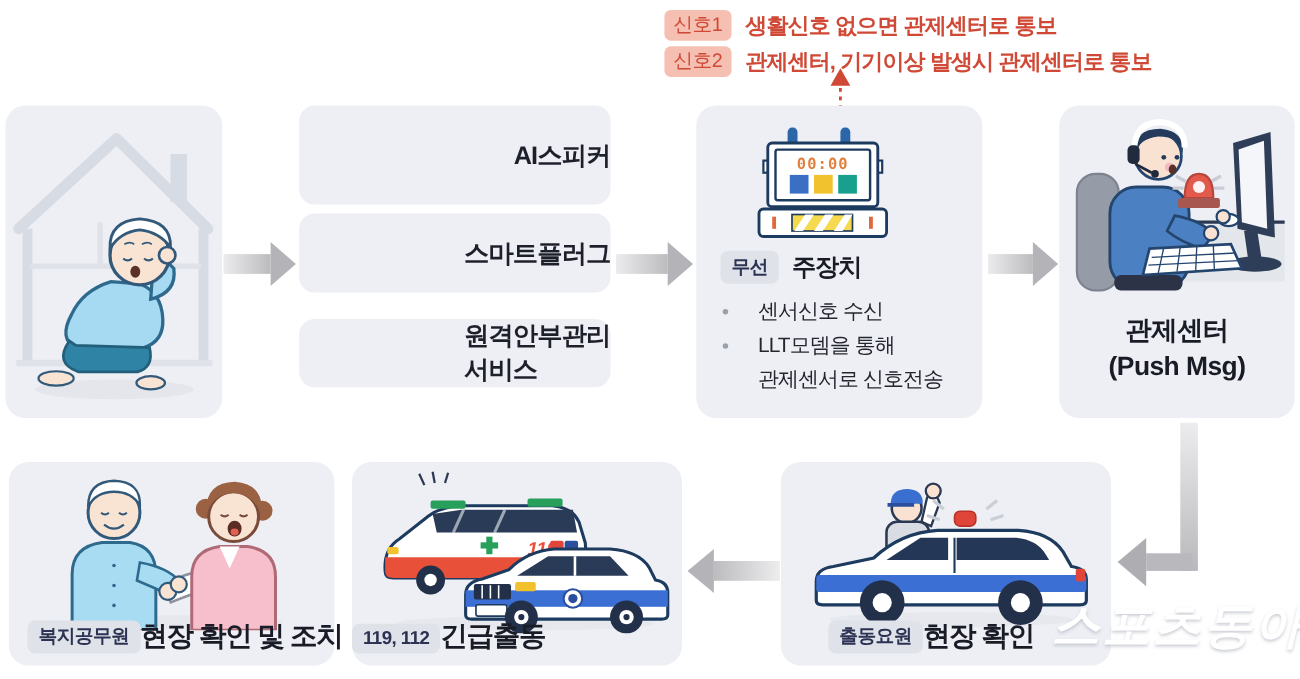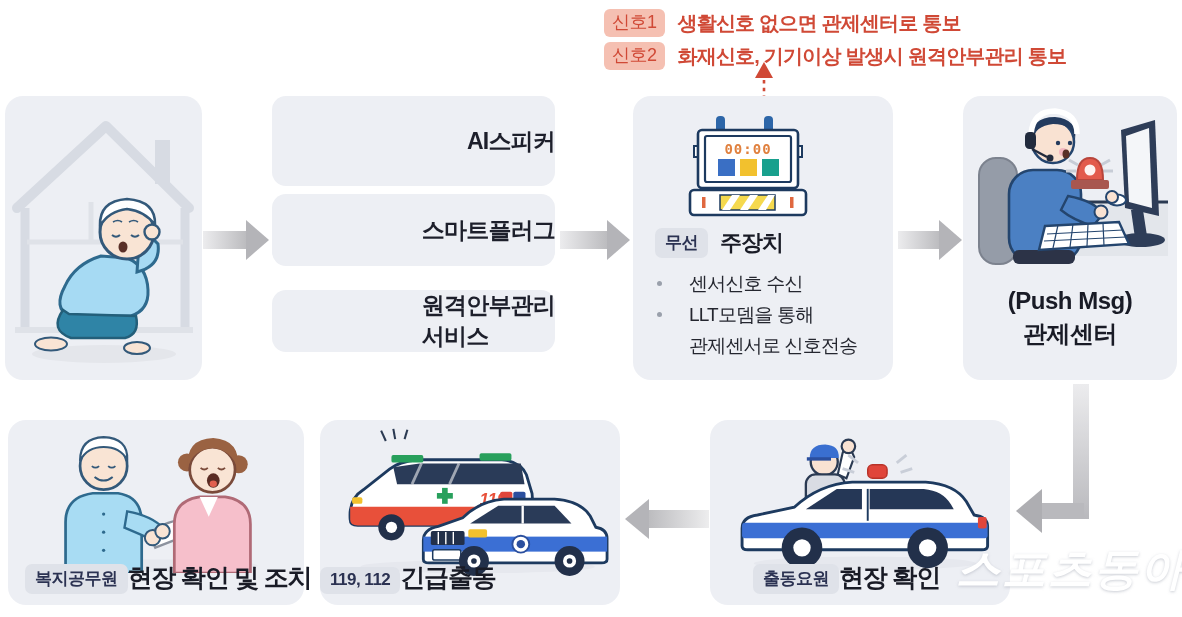--- a/index.html
+++ b/index.html
@@ -61,21 +61,21 @@
 
 <div class="canvas">
 
   <div class="signal-annotation">
     <div class="signal-row">
       <span class="signal-badge">신호1</span>
       <span class="signal-text">생활신호 없으면 관제센터로 통보</span>
     </div>
     <div class="signal-row">
       <span class="signal-badge">신호2</span>
-      <span class="signal-text">화재신호, 기기이상 발생시 원격안부관리 통보</span>
+      <span class="signal-text">관제센터, 기기이상 발생시 관제센터로 통보</span>
     </div>
   </div>
 
   <svg class="arrow" style="left:748px;top:60px" width="32" height="72" viewBox="0 0 32 72">
     <polygon points="16,2 7,18 25,18" fill="#d04936"></polygon>
     <line x1="16" y1="20" x2="16" y2="50" stroke="#d04936" stroke-width="2.6" stroke-dasharray="3.5 4.2"></line>
     <circle cx="16" cy="61" r="5.5" fill="#d9604c"></circle>
   </svg>
 
   <div class="flow-box" style="left:5px;top:96px;width:197px;height:284px">
@@ -226,22 +226,22 @@
       <line x1="71" y1="133" x2="153" y2="129" stroke="#24456e" stroke-width="1.2"></line>
       <line x1="85" y1="117" x2="80" y2="140" stroke="#24456e" stroke-width="1.2"></line>
       <line x1="100" y1="116" x2="97" y2="139" stroke="#24456e" stroke-width="1.2"></line>
       <line x1="115" y1="116" x2="114" y2="138" stroke="#24456e" stroke-width="1.2"></line>
       <line x1="130" y1="115" x2="131" y2="138" stroke="#24456e" stroke-width="1.2"></line>
       <ellipse cx="144" cy="92" rx="9" ry="5.5" fill="#ffffff" stroke="#24456e" stroke-width="2"></ellipse>
       <circle cx="128" cy="104" r="6.5" fill="#f9e2d2" stroke="#24456e" stroke-width="2"></circle>
       <circle cx="139" cy="89" r="6" fill="#f9e2d2" stroke="#24456e" stroke-width="2"></circle>
     </svg>
     <div class="control-label">
+      <div>관제센터</div>
       <div>(Push Msg)</div>
-      <div>관제센터</div>
     </div>
   </div>
 
   <svg class="arrow" style="left:1008px;top:384px" width="82" height="152" viewBox="0 0 82 152">
     <defs>
         <linearGradient id="gD1" x1="0" y1="0" x2="0" y2="1">
       <stop offset="0" stop-color="#ececee"></stop>
           <stop offset="1" stop-color="#b9b9bd"></stop>
         </linearGradient>
       </defs>

